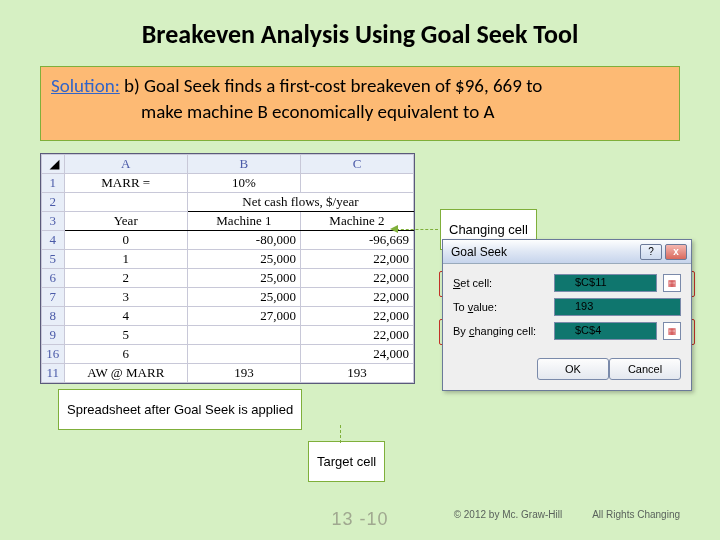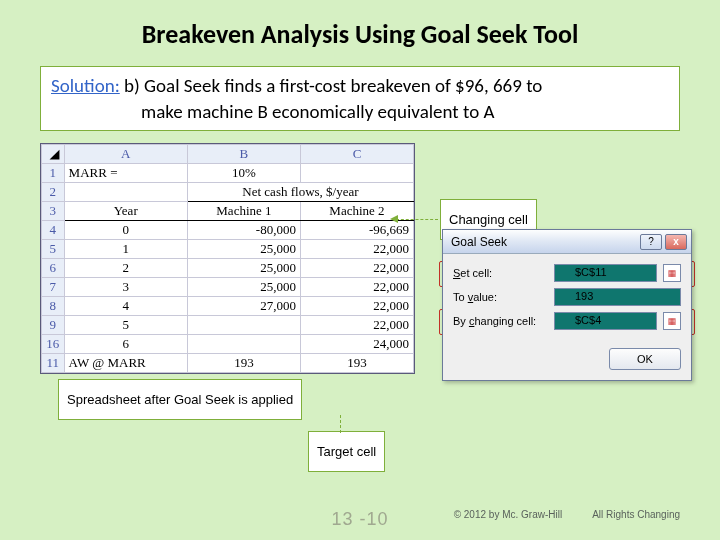--- a/index.html
+++ b/index.html
@@ -15,22 +15,22 @@
   .title {
     text-align: center;
     font-size: 26px;
     font-weight: bold;
     color: #000;
     padding: 18px 0 8px 0;
   }
   .solution-box {
     margin: 8px 40px 12px 40px;
     border: 1.5px solid #7faf3a;
-    background: #ffffff;
-    padding: 6px 10px 6px 10px;
+    background: #fdba74;
+    padding: 6px 10px 16px 10px;
     font-size: 19px;
     line-height: 1.35;
   }
   .solution-box .label {
     color: #3264c8;
     text-decoration: underline;
   }
   .solution-box .line2 { padding-left: 90px; }
   .content-area {
     position: relative;
@@ -52,21 +52,21 @@
   .sheet td, .sheet th {
     border: 1px solid #c8c8d8;
     padding: 1px 4px;
     height: 18px;
     text-align: right;
     white-space: nowrap;
   }
   .sheet .hdr { background: #e8eef8; color:#4a5aa8; text-align:center; font-weight:normal;}
   .sheet .rowhdr { background:#e8eef8; color:#4a5aa8; text-align:center; width:22px;}
   .sheet .corner { background:#e8eef8; width:22px;}
-  .sheet .left { text-align:left; }
+  .sheet .left { text-align:center; }
   .sheet .center { text-align:center; }
   .sheet .topline td { border-top: 1.5px solid #000; }
   .sheet .uline { border-bottom: 1.5px solid #000; }
   .sheet .gridA{width:120px;} .sheet .gridB{width:110px;} .sheet .gridC{width:110px;}
 
   
   .anno {
     position: absolute;
     border: 1.5px solid #7faf3a;
     background: #fff;
@@ -291,20 +291,21 @@
         <div class="dlg-input">193</div>
       </div>
       <div class="dlg-row">
         <label>By <span class="u">c</span>hanging cell:</label>
         <div class="dlg-input">$C$4</div>
         <div class="picker">▦</div>
       </div>
     </div>
     <div class="dlg-btns">
       <button class="dbtn">OK</button>
+      <button class="dbtn">Cancel</button>
     </div>
   </div>
 
 </div>
 
 <div class="footer">
   <span class="pgnum">13 -10</span>
   <span class="foot-right">
     <span>© 2012 by Mc. Graw-Hill</span>
     <span>All Rights Changing</span>

